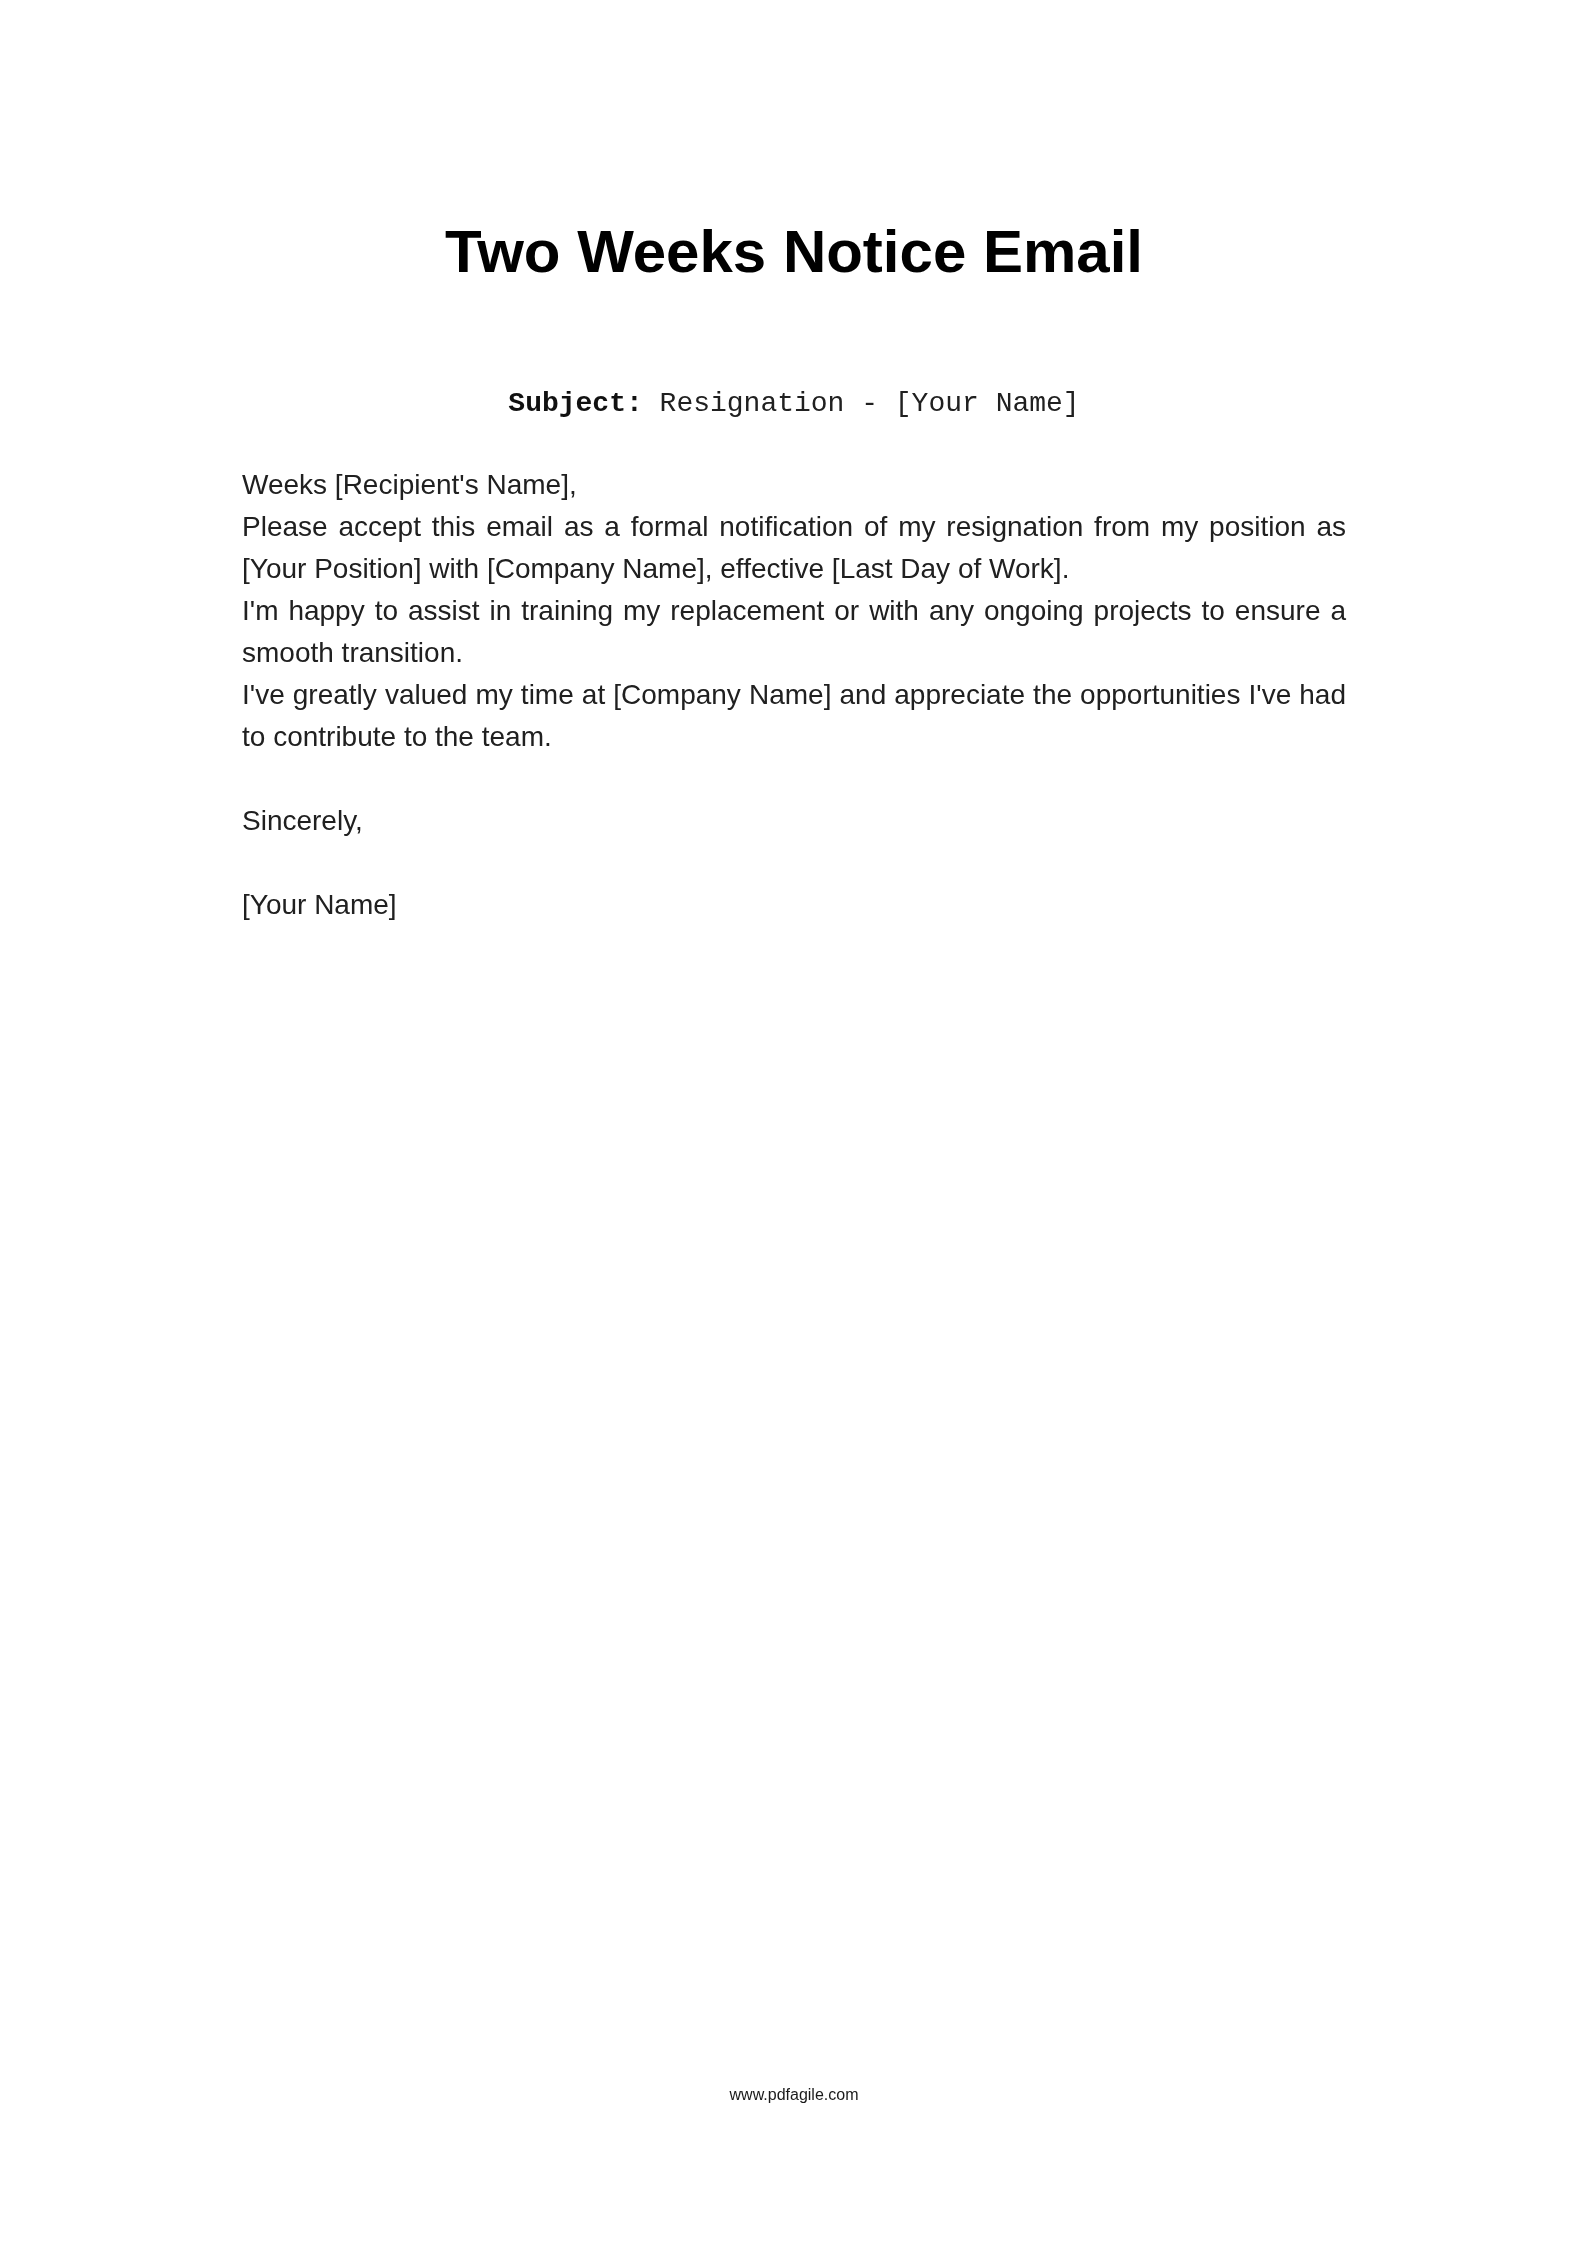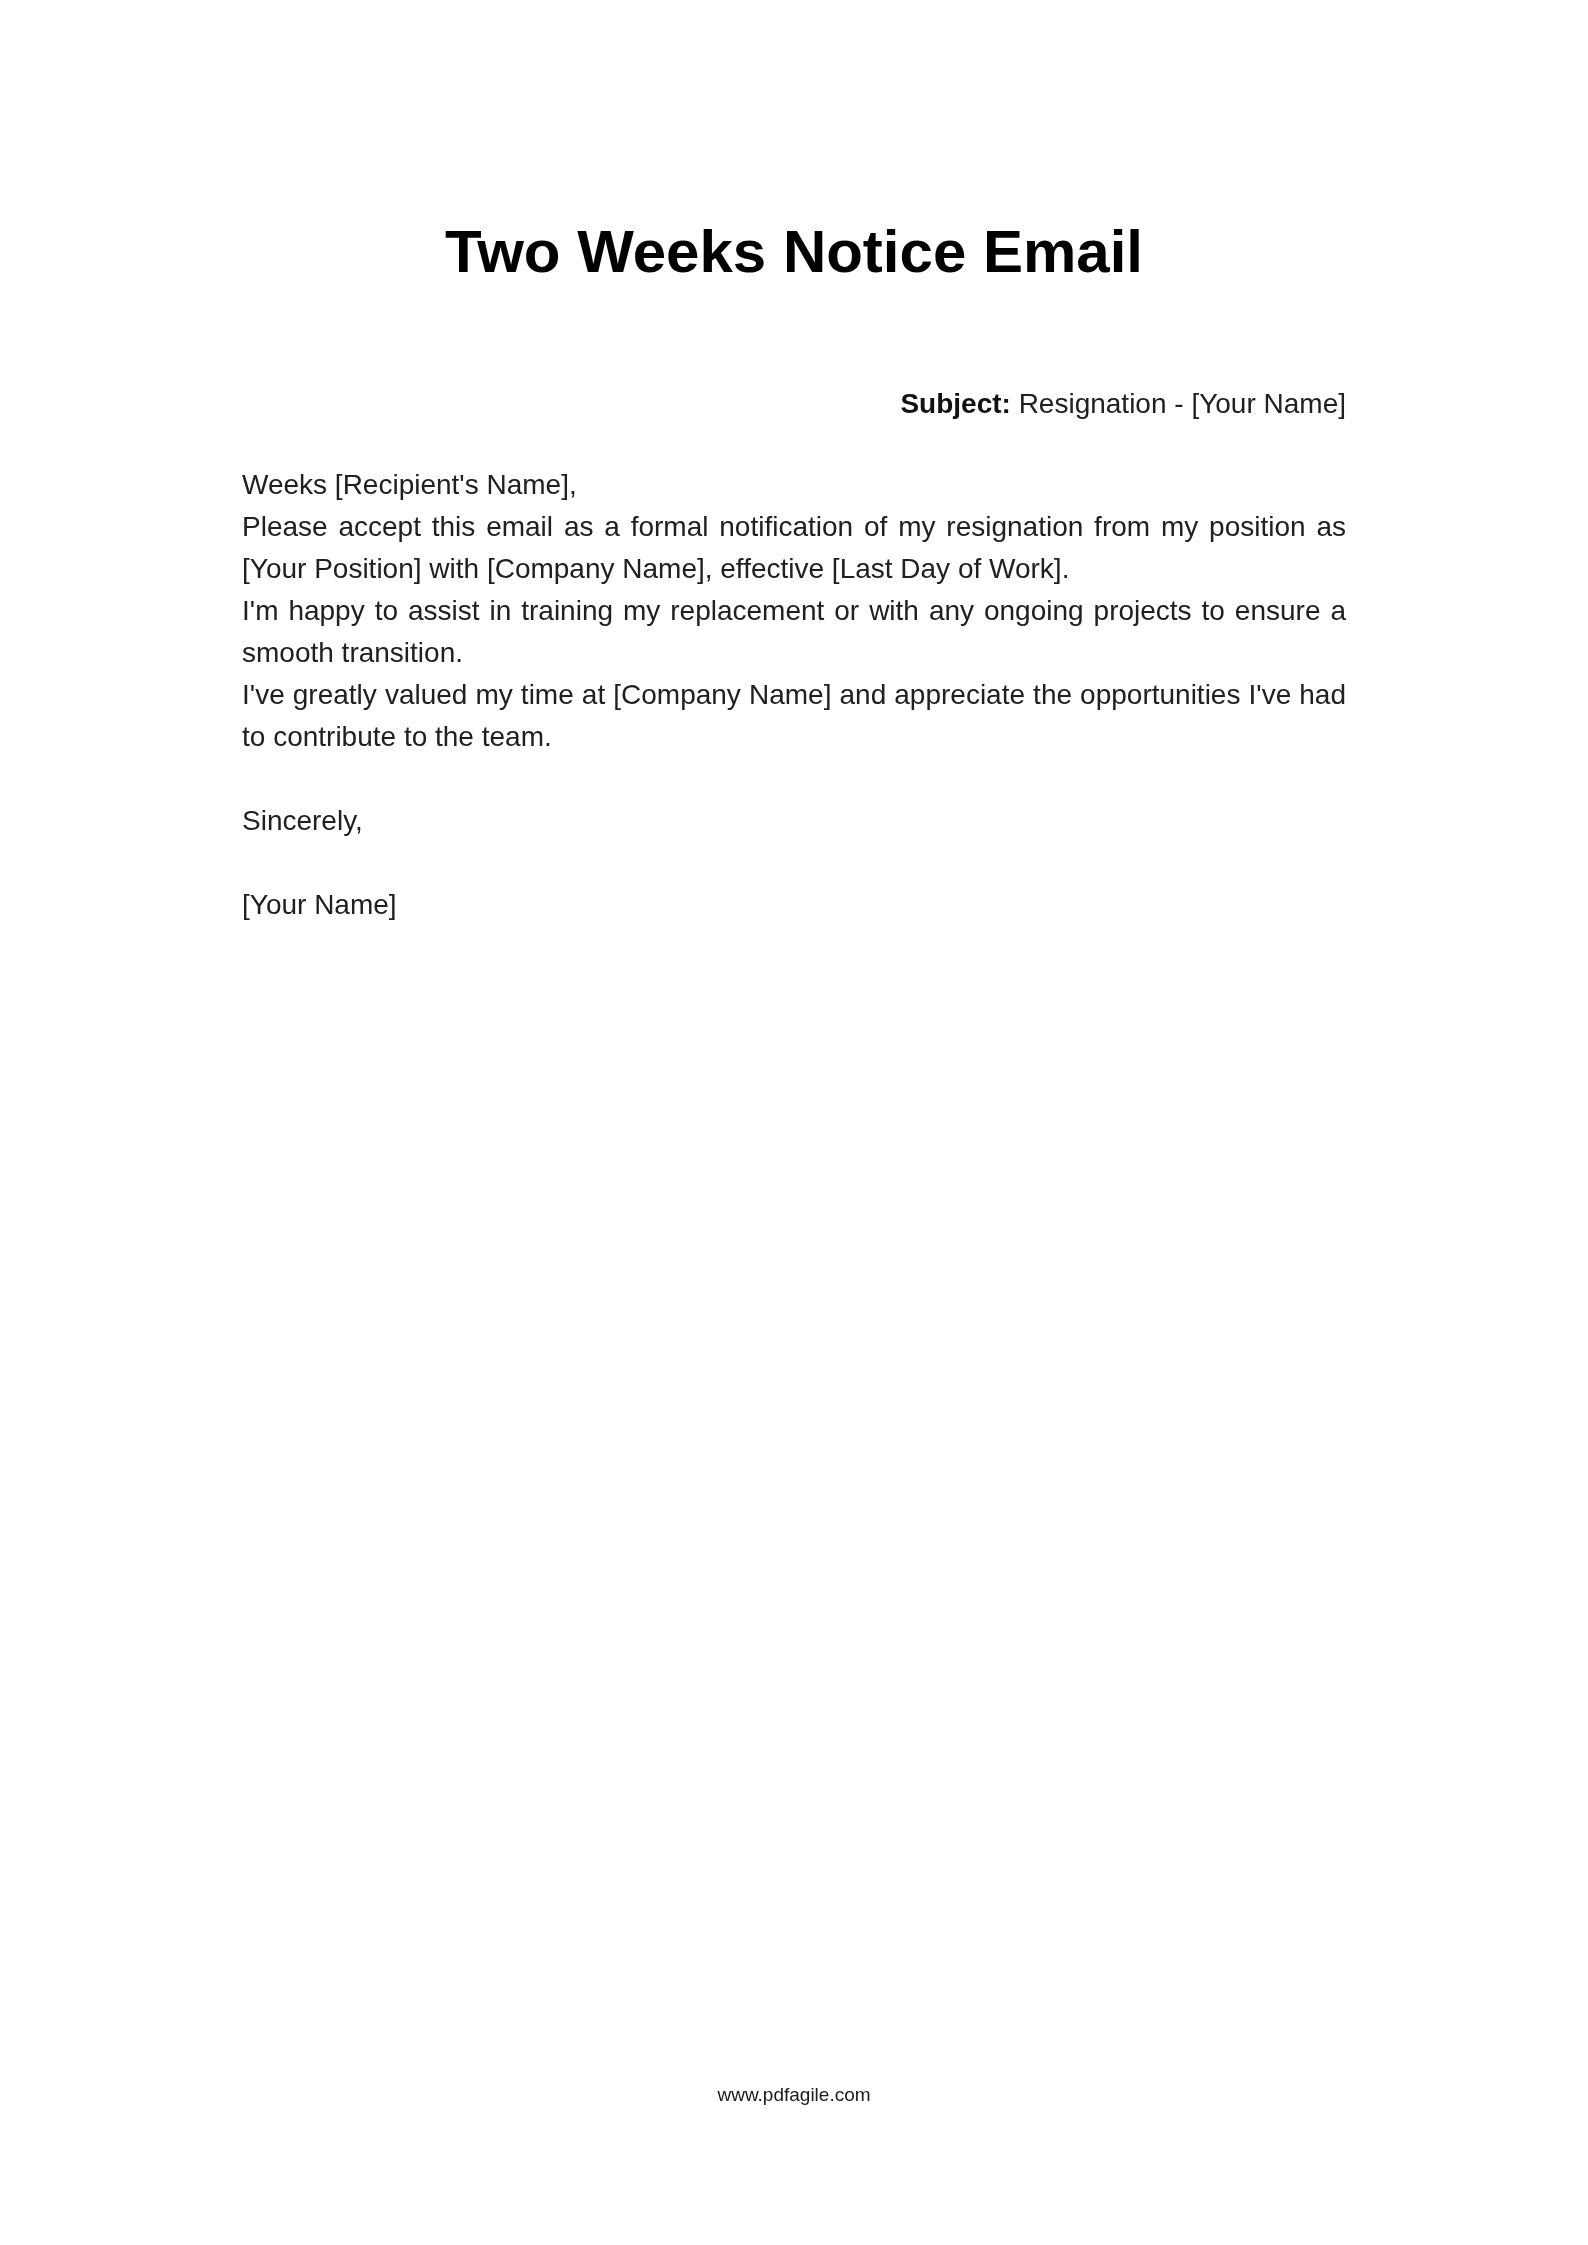--- a/index.html
+++ b/index.html
@@ -35,21 +35,22 @@
     left: 242px;
     width: 1104px;
     font-size: 28px;
     line-height: 42px;
   }
   .letter p {
     margin: 0;
     padding: 0;
   }
   .subject-line {
-    text-align: right;
+    text-align: center;
+    font-family: Liberation Mono, monospace;
   }
   .subject-line .subject-label {
     font-weight: bold;
     color: #111111;
   }
   .salutation {
     margin-top: 39px !important;
   }
   .body-paragraph {
     text-align: justify;
@@ -60,21 +61,21 @@
   }
   .signature-name {
     margin-top: 42px !important;
   }
   .footer {
     position: absolute;
     top: 2082px;
     left: 0;
     right: 0;
     text-align: center;
-    font-size: 19px;
+    font-size: 16px;
     line-height: 26px;
     color: #1a1a1a;
   }
 </style>
 </head>
 <body>
 
 <div class="page">
 
   <h1 class="doc-title">Two Weeks Notice Email</h1>

